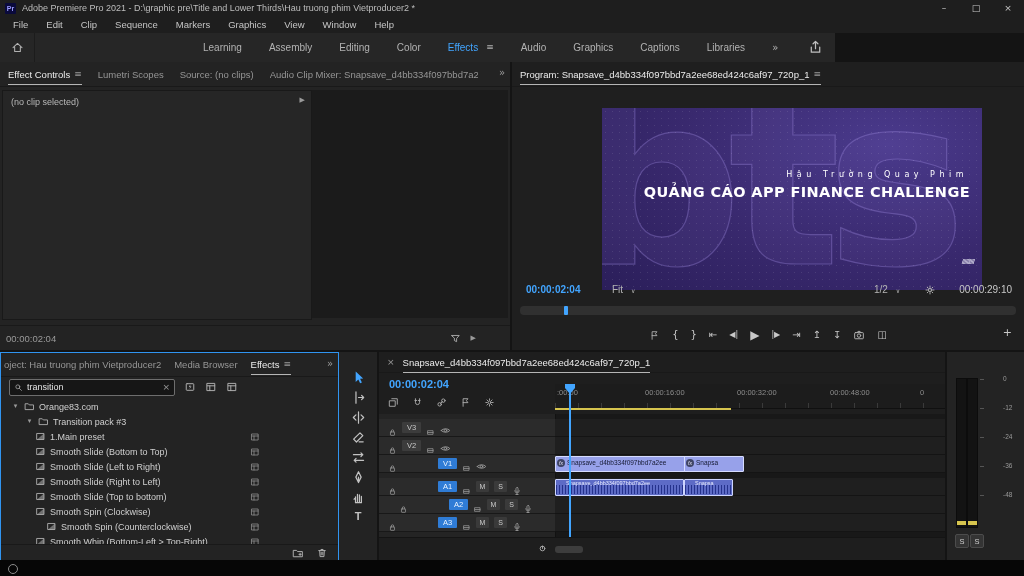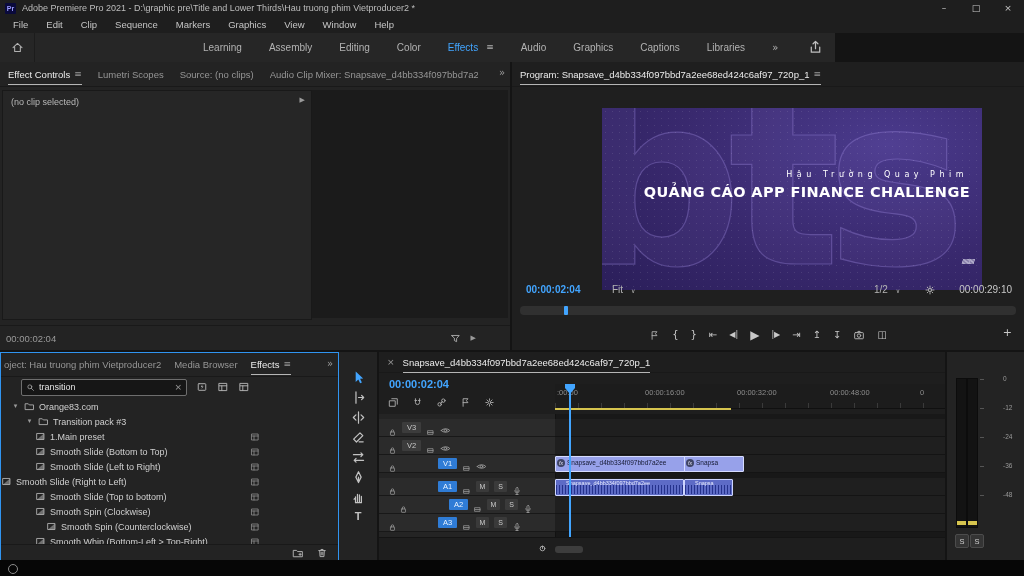--- a/index.html
+++ b/index.html
@@ -64,21 +64,21 @@
   #ovl-big{position:absolute;right:12px;top:76px;font-size:14.5px;font-weight:bold;letter-spacing:.4px;color:#fff;font-family:"DejaVu Sans",sans-serif;}
   #hatch{position:absolute;right:8px;bottom:24px;font-size:8px;color:#efeffa;letter-spacing:-1px;}
   #prog-info{position:absolute;left:0;top:222px;width:100%;height:18px;font-size:10px;}
   .tc-blue{color:#42a5ff;font-weight:bold;}
   #scrubber{position:absolute;left:8px;right:8px;top:244px;height:9px;background:#303030;border-radius:4px;}
   #scrub-ph{position:absolute;left:44px;top:0;width:4px;height:9px;background:#42a5ff;border-radius:1px;}
   #transport{position:absolute;left:0;top:258px;width:100%;height:30px;display:flex;align-items:center;justify-content:center;gap:12px;}
   .tbtn{color:#c8c8c8;font-size:10px;}
 
   
-  #searchrow{position:absolute;left:0;top:24px;width:100%;height:20px;display:flex;align-items:center;padding-left:20px;gap:9px;}
+  #searchrow{position:absolute;left:0;top:24px;width:100%;height:20px;display:flex;align-items:center;padding-left:8px;gap:9px;}
   #searchbox{width:156px;height:15px;background:#161616;border:1px solid #6e6e6e;border-radius:2px;
              display:flex;align-items:center;gap:4px;padding:0 4px;font-size:9px;color:#e4e4e4;}
   #tree{position:absolute;left:0;top:46px;right:0;bottom:16px;overflow:hidden;}
   .trow{display:flex;align-items:center;height:15px;font-size:9px;color:#d0d0d0;gap:4px;padding-right:78px;white-space:nowrap;}
   .twisty{font-size:7px;color:#9a9a9a;width:9px;text-align:center;}
   .tbadge{margin-left:auto;width:10px;height:10px;color:#8e8e8e;}
   #proj-bottom{position:absolute;left:0;bottom:0;right:0;height:16px;background:#232323;border-top:1px solid #191919;
                display:flex;align-items:center;justify-content:flex-end;gap:12px;padding-right:10px;}
 
   
@@ -378,21 +378,21 @@
             </svg>
           </span>
         <span>Smooth Slide (Left to Right)</span>
         <span class="tbadge icon">
             <svg viewBox="0 0 16 16" fill="none" stroke="currentColor" stroke-width="1.3" stroke-linecap="round" stroke-linejoin="round">
               <rect x="3" y="3.2" width="10" height="9.6"></rect>
               <path d="M3 6.4h10M6.4 6.4v6.4"></path>
             </svg>
           </span>
       </div>
-      <div class="trow" style="">
+      <div class="trow" style="padding-left:34px;">
         <span class="icon" style="width:11px;height:11px;">
             <svg viewBox="0 0 16 16" fill="none" stroke="currentColor" stroke-width="1.3" stroke-linecap="round" stroke-linejoin="round">
               <rect x="3" y="3.6" width="10" height="8.8"></rect>
               <path d="M13 3.6 3 12.4h10z" fill="currentColor" stroke="none" opacity=".55"></path>
             </svg>
           </span>
         <span>Smooth Slide (Right to Left)</span>
         <span class="tbadge icon">
             <svg viewBox="0 0 16 16" fill="none" stroke="currentColor" stroke-width="1.3" stroke-linecap="round" stroke-linejoin="round">
               <rect x="3" y="3.2" width="10" height="9.6"></rect>

